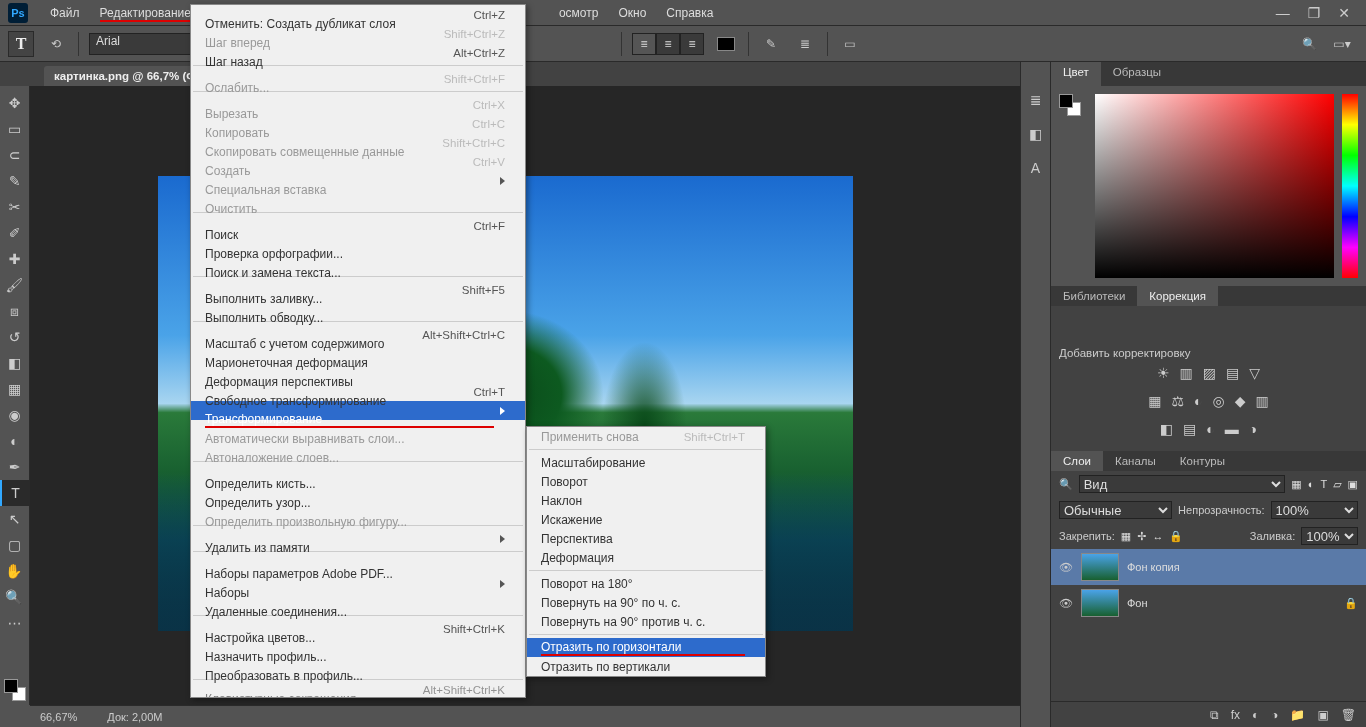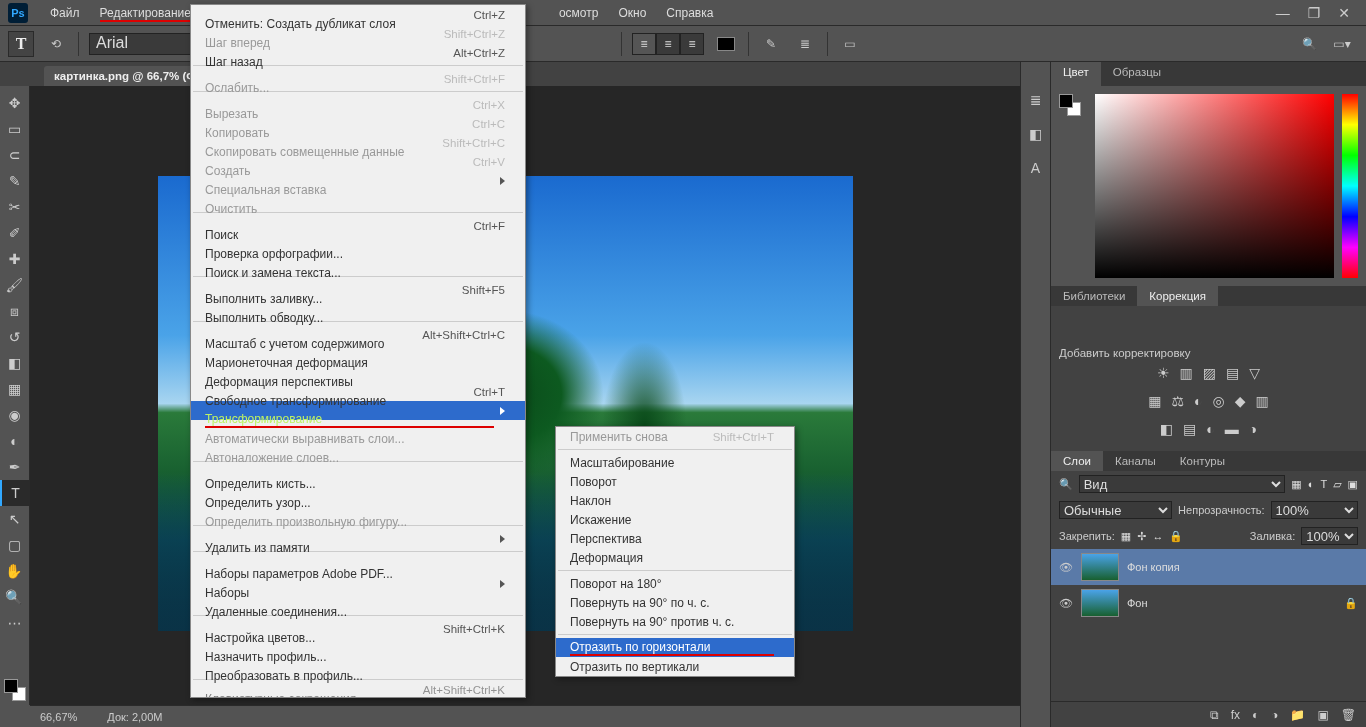--- a/index.html
+++ b/index.html
@@ -8,21 +8,21 @@
 
 .menubar { height: 26px; background: #535353; display: flex; align-items: center; padding-left: 8px; border-bottom: 1px solid #2a2a2a; }
 .ps-logo { width: 20px; height: 20px; background: #001e36; color: #31a8ff; font-weight: bold; font-size: 11px; display: flex; align-items: center; justify-content: center; border-radius: 3px; margin-right: 12px; }
 .menu-item { padding: 4px 10px; font-size: 12px; color: #ddd; }
 .red-underline { border-bottom: 2px solid #d00; }
 .win-controls { margin-left: auto; display: flex; gap: 18px; padding-right: 16px; color: #ccc; font-size: 14px; }
 
 
 .optbar { height: 36px; background: #535353; display: flex; align-items: center; padding-left: 8px; gap: 10px; border-bottom: 1px solid #2a2a2a; }
 .optbar .tool-ico { width: 26px; height: 26px; display:flex;align-items:center;justify-content:center;border:1px solid #2a2a2a;background:#444;color:#eee;font-family:serif;font-weight:bold;font-size:16px;}
-.optbar select, .optbar .sel { background:#3a3a3a;border:1px solid #222;color:#ddd;height:22px;padding:0 20px 0 6px;font-size:16px;appearance:none;}
+.optbar select, .optbar .sel { background:#3a3a3a;border:1px solid #222;color:#ddd;height:22px;padding:0 20px 0 6px;font-size:12px;appearance:none;}
 .optbar .vsep { width:1px;height:24px;background:#333; }
 .align-btns { display:flex; }
 .align-btns .b { width:24px;height:22px;border:1px solid #222;background:#3a3a3a;display:flex;align-items:center;justify-content:center;}
 .align-btns .b.on{background:#555;}
 .opt-ico{width:24px;height:22px;display:flex;align-items:center;justify-content:center;color:#ccc;}
 .opt-right{margin-left:auto;display:flex;gap:8px;padding-right:12px;}
 
 
 .tabbar { height: 24px; background: #424242; display:flex; align-items:flex-end; padding-left:44px; }
 .doc-tab { background:#535353; padding:4px 10px; font-size:11.5px; color:#eee; border-top-left-radius:3px; border-top-right-radius:3px; display:flex; gap:8px; align-items:center;font-weight:bold;}
@@ -73,27 +73,27 @@
 .layer-footer{margin-top:auto;height:26px;background:#424242;border-top:1px solid #2a2a2a;display:flex;gap:12px;justify-content:flex-end;padding:0 10px;align-items:center;color:#ccc;}
 .layer-footer .i{font-size:12px;}
 
 
 .edit-menu { position:absolute; left:190px; top:4px; width:336px; background:#f0f0f0; color:#333; border:1px solid #888; box-shadow:2px 2px 6px rgba(0,0,0,.4); font-size:12px; z-index:100;}
 .edit-menu .mi { display:flex; padding:3px 20px 3px 14px; align-items:center; height:19px;}
 .edit-menu .mi .lbl{flex:1;margin-top:18px;}
 .edit-menu .mi .sc{color:#555;font-size:11.5px;}
 .edit-menu .mi.disabled{color:#999;}
 .edit-menu .mi.disabled .sc{color:#bbb;}
-.edit-menu .mi.hl{background:#2d6bcc;color:#bef264;}
+.edit-menu .mi.hl{background:#2d6bcc;color:#ffffff;}
 .edit-menu .mi.hl .tri{border-left-color:#fff;}
 .edit-menu .sep{height:1px;background:#ccc;margin:3px 2px;}
 .edit-menu .mi .tri{width:0;height:0;border-top:4px solid transparent;border-bottom:4px solid transparent;border-left:5px solid #555;margin-left:6px;}
 .edit-menu .mi.rl .lbl{border-bottom:2px solid #d00;display:inline-block;}
 
-.sub-menu { position:absolute; left:526px; top:426px; width:240px; background:#f0f0f0; color:#333; border:1px solid #888; box-shadow:2px 2px 6px rgba(0,0,0,.4); font-size:12px; z-index:101;margin-left:29px;}
+.sub-menu { position:absolute; left:526px; top:426px; width:240px; background:#f0f0f0; color:#333; border:1px solid #888; box-shadow:2px 2px 6px rgba(0,0,0,.4); font-size:12px; z-index:101;}
 .sub-menu .mi{display:flex;padding:3px 20px 3px 14px;height:19px;align-items:center;}
 .sub-menu .mi .lbl{flex:1;}
 .sub-menu .mi .sc{color:#555;font-size:11.5px;}
 .sub-menu .mi.disabled{color:#999;}
 .sub-menu .mi.disabled .sc{color:#bbb;}
 .sub-menu .mi.hl{background:#2d6bcc;color:#fff;}
 .sub-menu .sep{height:1px;background:#ccc;margin:3px 2px;}
 .sub-menu .mi.rl .lbl{border-bottom:2px solid #d00;display:inline-block;}
 </style>
 </head>

